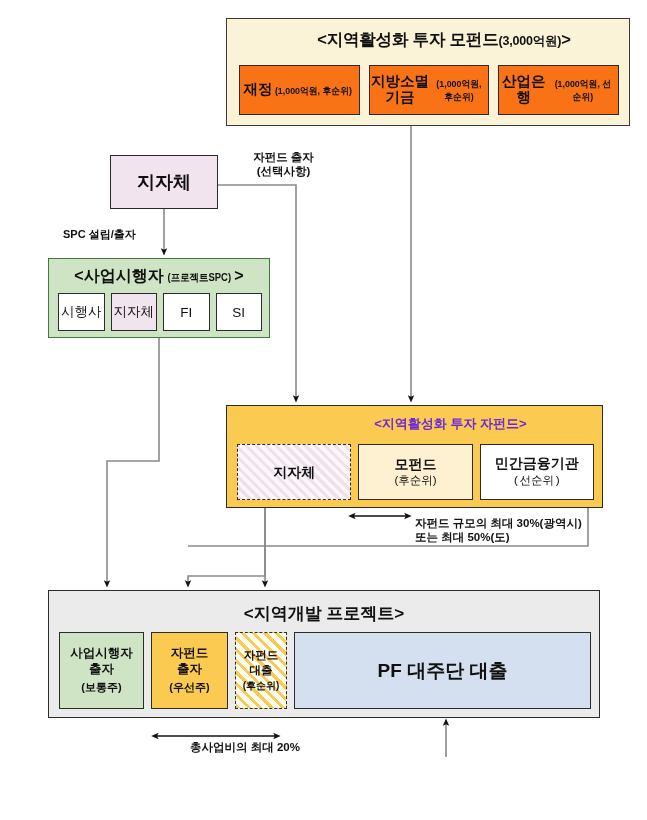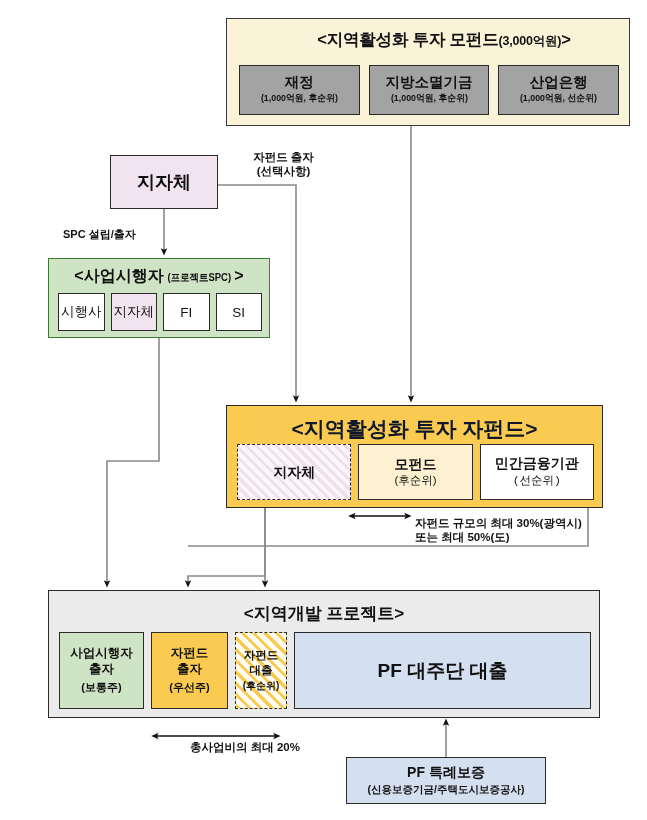--- a/index.html
+++ b/index.html
@@ -11,22 +11,22 @@
        align-items:center;justify-content:center;text-align:center;}
 
   
   #mofund{left:226px;top:18px;width:404px;height:108px;background:#FBF3D8;
           border:1.6px solid #3a3a3a;}
   #mofund-title{position:absolute;left:0;top:10px;width:100%;text-align:center;
           font-size:16.5px;font-weight:bold;color:#111;letter-spacing:-0.2px;padding-left:16px;}
   #mofund-title .amt{font-size:12.5px;font-weight:bold;}
   .mofund-row{position:absolute;left:12px;top:46px;width:380px;height:50px;
           display:flex;gap:9px;}
-  .mofund-cell{flex:1;background:#a3a3a3;border:1.4px solid #2b2b2b;display:flex;
-          flex-direction:column;align-items:center;justify-content:center;}
+  .mofund-cell{flex:1;background:#f97316;border:1.4px solid #2b2b2b;display:flex;
+          flex-direction:row;align-items:center;justify-content:center;}
   .mofund-cell .t1{font-size:14.5px;font-weight:bold;color:#111;line-height:1.1;}
   .mofund-cell .t2{font-size:9.5px;font-weight:bold;color:#111;margin-top:2px;
           transform:scaleX(.93);}
 
   
   #jijache{left:110px;top:155px;width:108px;height:54px;background:#F1E4EE;
            border:1.6px solid #2b2b2b;}
   #jijache .lbl{font-size:18px;font-weight:bold;color:#111;}
 
   
@@ -37,21 +37,21 @@
   #spc-title .sub{font-size:10.5px;font-weight:bold;transform:scaleX(.9);display:inline-block;}
   .spc-row{position:absolute;left:9px;top:34px;width:204px;height:38px;display:flex;gap:6px;}
   .spc-cell{flex:1;background:#fff;border:1.4px solid #2b2b2b;display:flex;
        align-items:center;justify-content:center;font-size:13.5px;color:#111;}
   .spc-cell.hl{background:#F1E4EE;}
 
   
   #jafund{left:226px;top:405px;width:377px;height:103px;background:#FBCB51;
           border:1.8px solid #2b2b2b;}
   #jafund-title{position:absolute;left:0;top:9px;width:100%;text-align:center;
-          font-size:21px;font-weight:bold;color:#0f172a;}
+          font-size:13px;font-weight:bold;color:#6d28d9;padding-left:36px;}
   .jafund-row{position:absolute;left:10px;top:38px;width:357px;height:56px;
           display:flex;gap:7px;}
   .jafund-cell{flex:1;display:flex;flex-direction:column;align-items:center;
           justify-content:center;border:1.5px solid #2b2b2b;}
   .jafund-cell .t1{font-size:14px;font-weight:bold;color:#111;line-height:1.15;}
   .jafund-cell .t2{font-size:11.5px;color:#111;margin-top:1px;}
   #jf-local{border:1.8px dashed #2b2b2b;
      background:
        repeating-linear-gradient(45deg,#EFE0EC 0 3px,#FBF6FA 3px 7px);}
   #jf-mo{background:#FDF1D2;}
@@ -194,24 +194,20 @@
         <div class="t1" style="white-space: pre-line;">자펀드
 대출</div>
         <div class="t2">(후순위)</div>
       </div>
       <div class="proj-cell" id="pc-pf">
         <div class="t1">PF 대주단 대출</div>
       </div>
     </div>
   </div>
 
-  <div class="box" id="pfgar">
-    <div class="t1">PF 특례보증</div>
-    <div class="t2">(신용보증기금/주택도시보증공사)</div>
-  </div>
 
   <div class="caption" id="cap-jafund-out" style="white-space: pre-line;">자펀드 출자
 (선택사항)</div>
   <div class="caption" id="cap-spc-set">SPC 설립/출자</div>
   <div class="caption" id="cap-scale" style="white-space: pre-line;">자펀드 규모의 최대 30%(광역시)
 또는 최대 50%(도)</div>
   <div class="caption" id="cap-total">총사업비의 최대 20%</div>
 
 </div>
 

